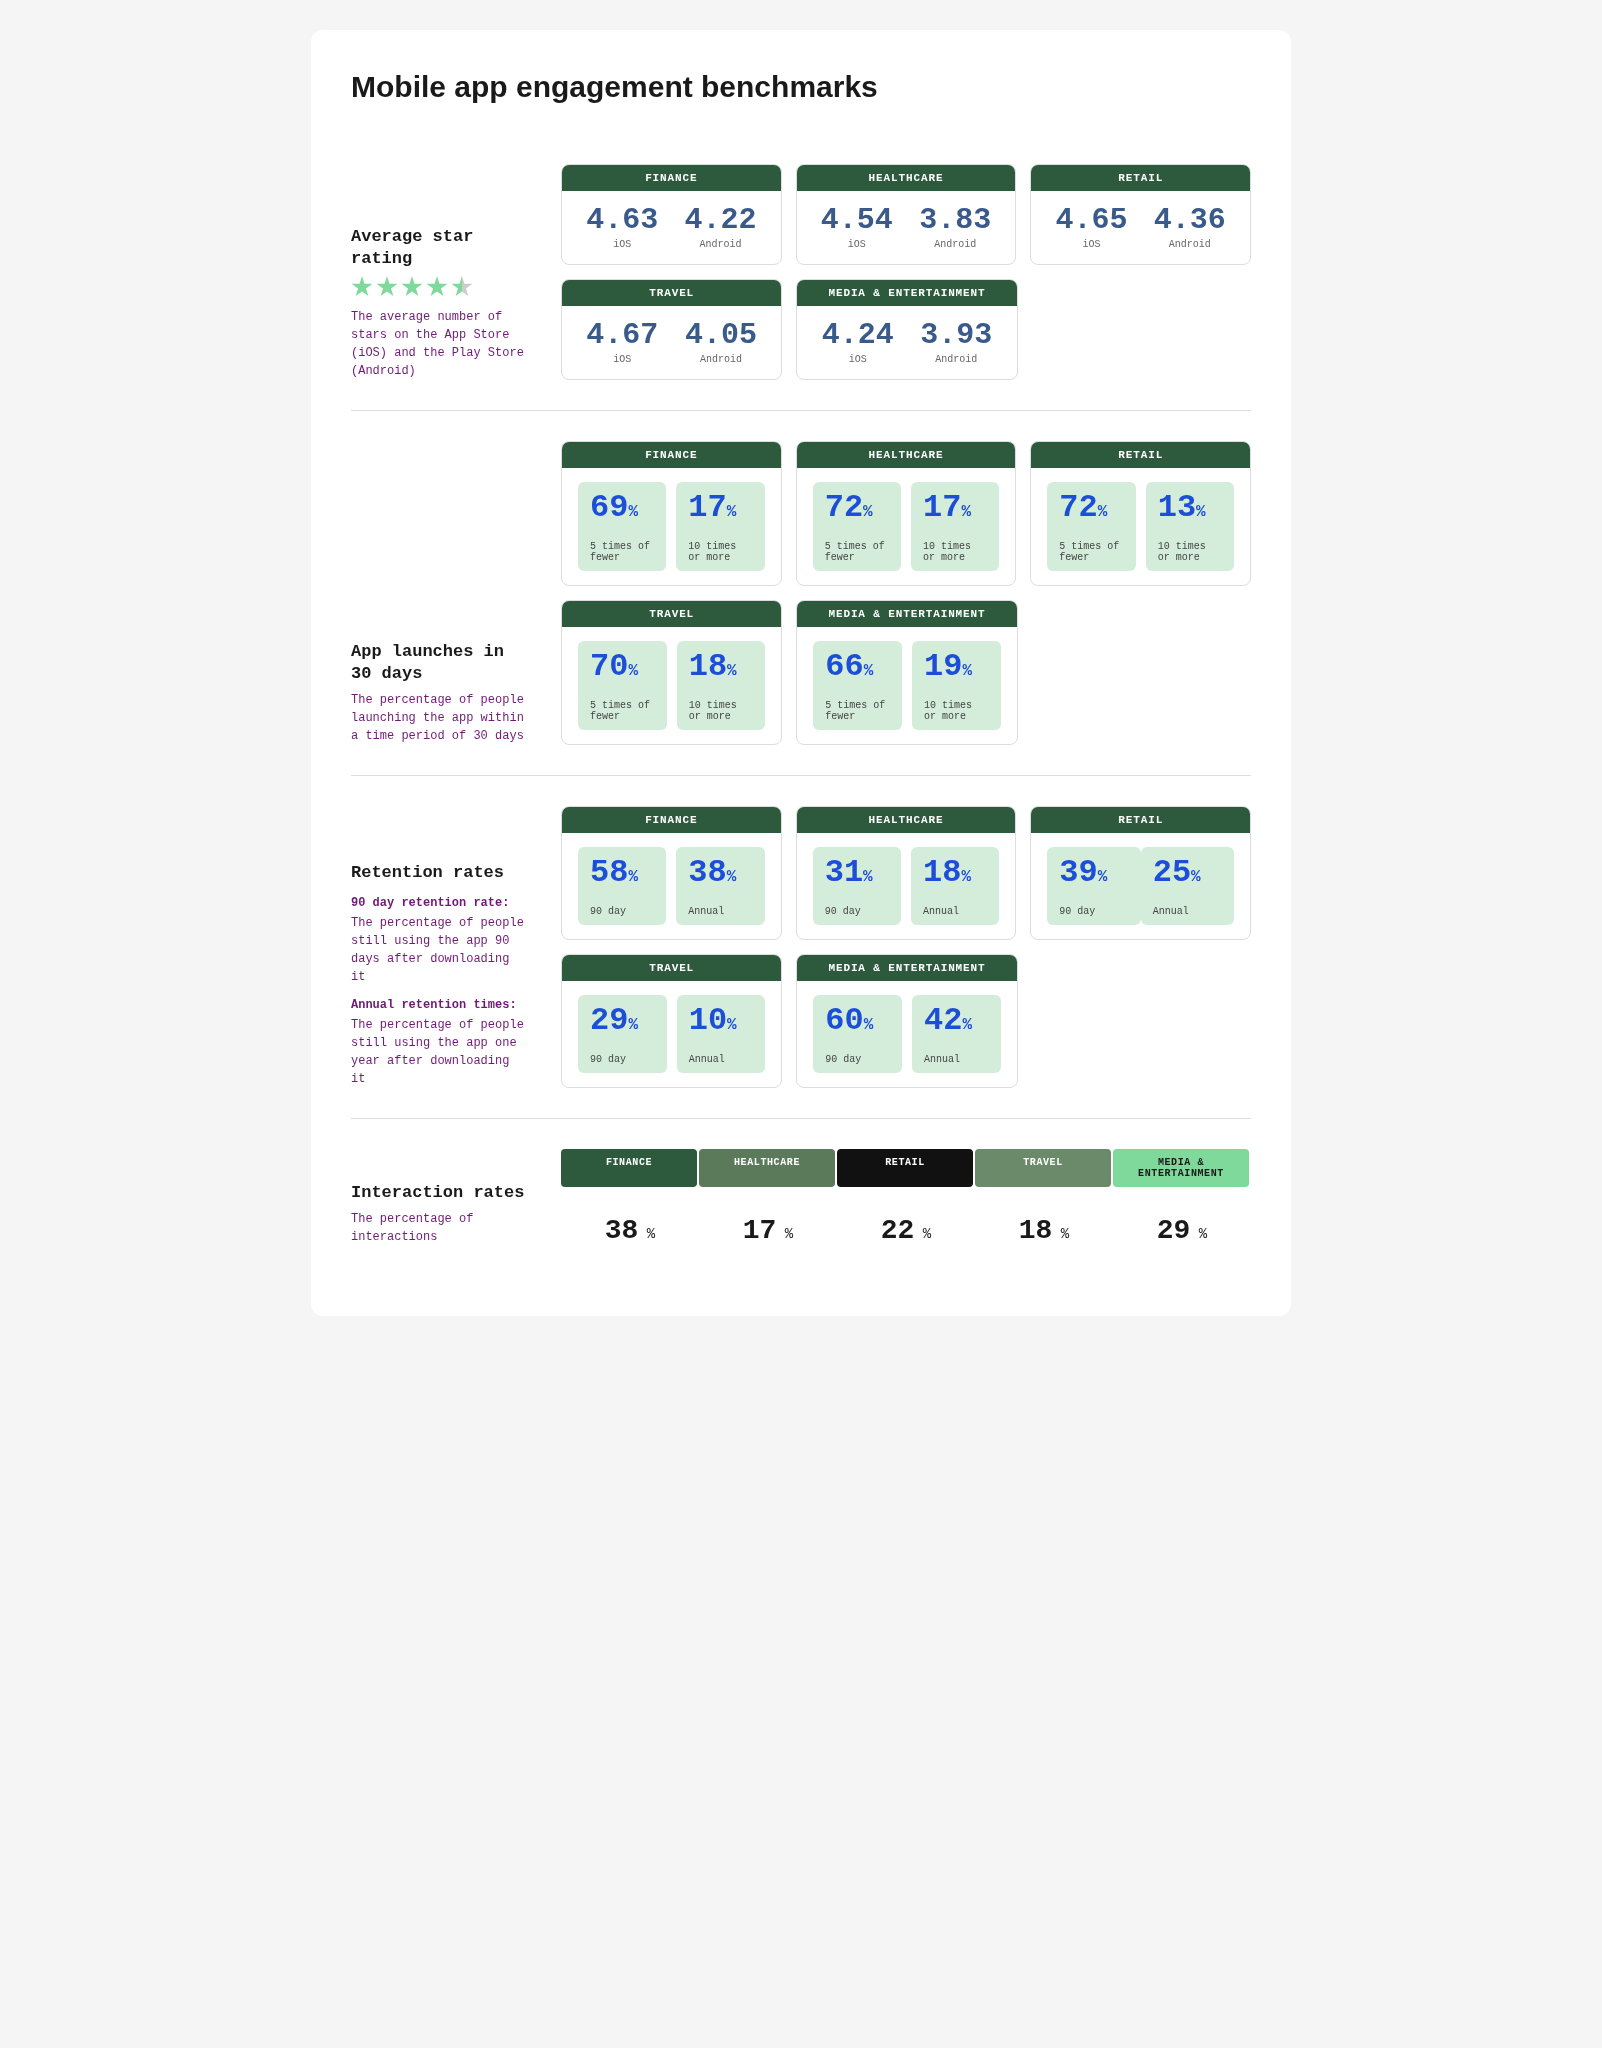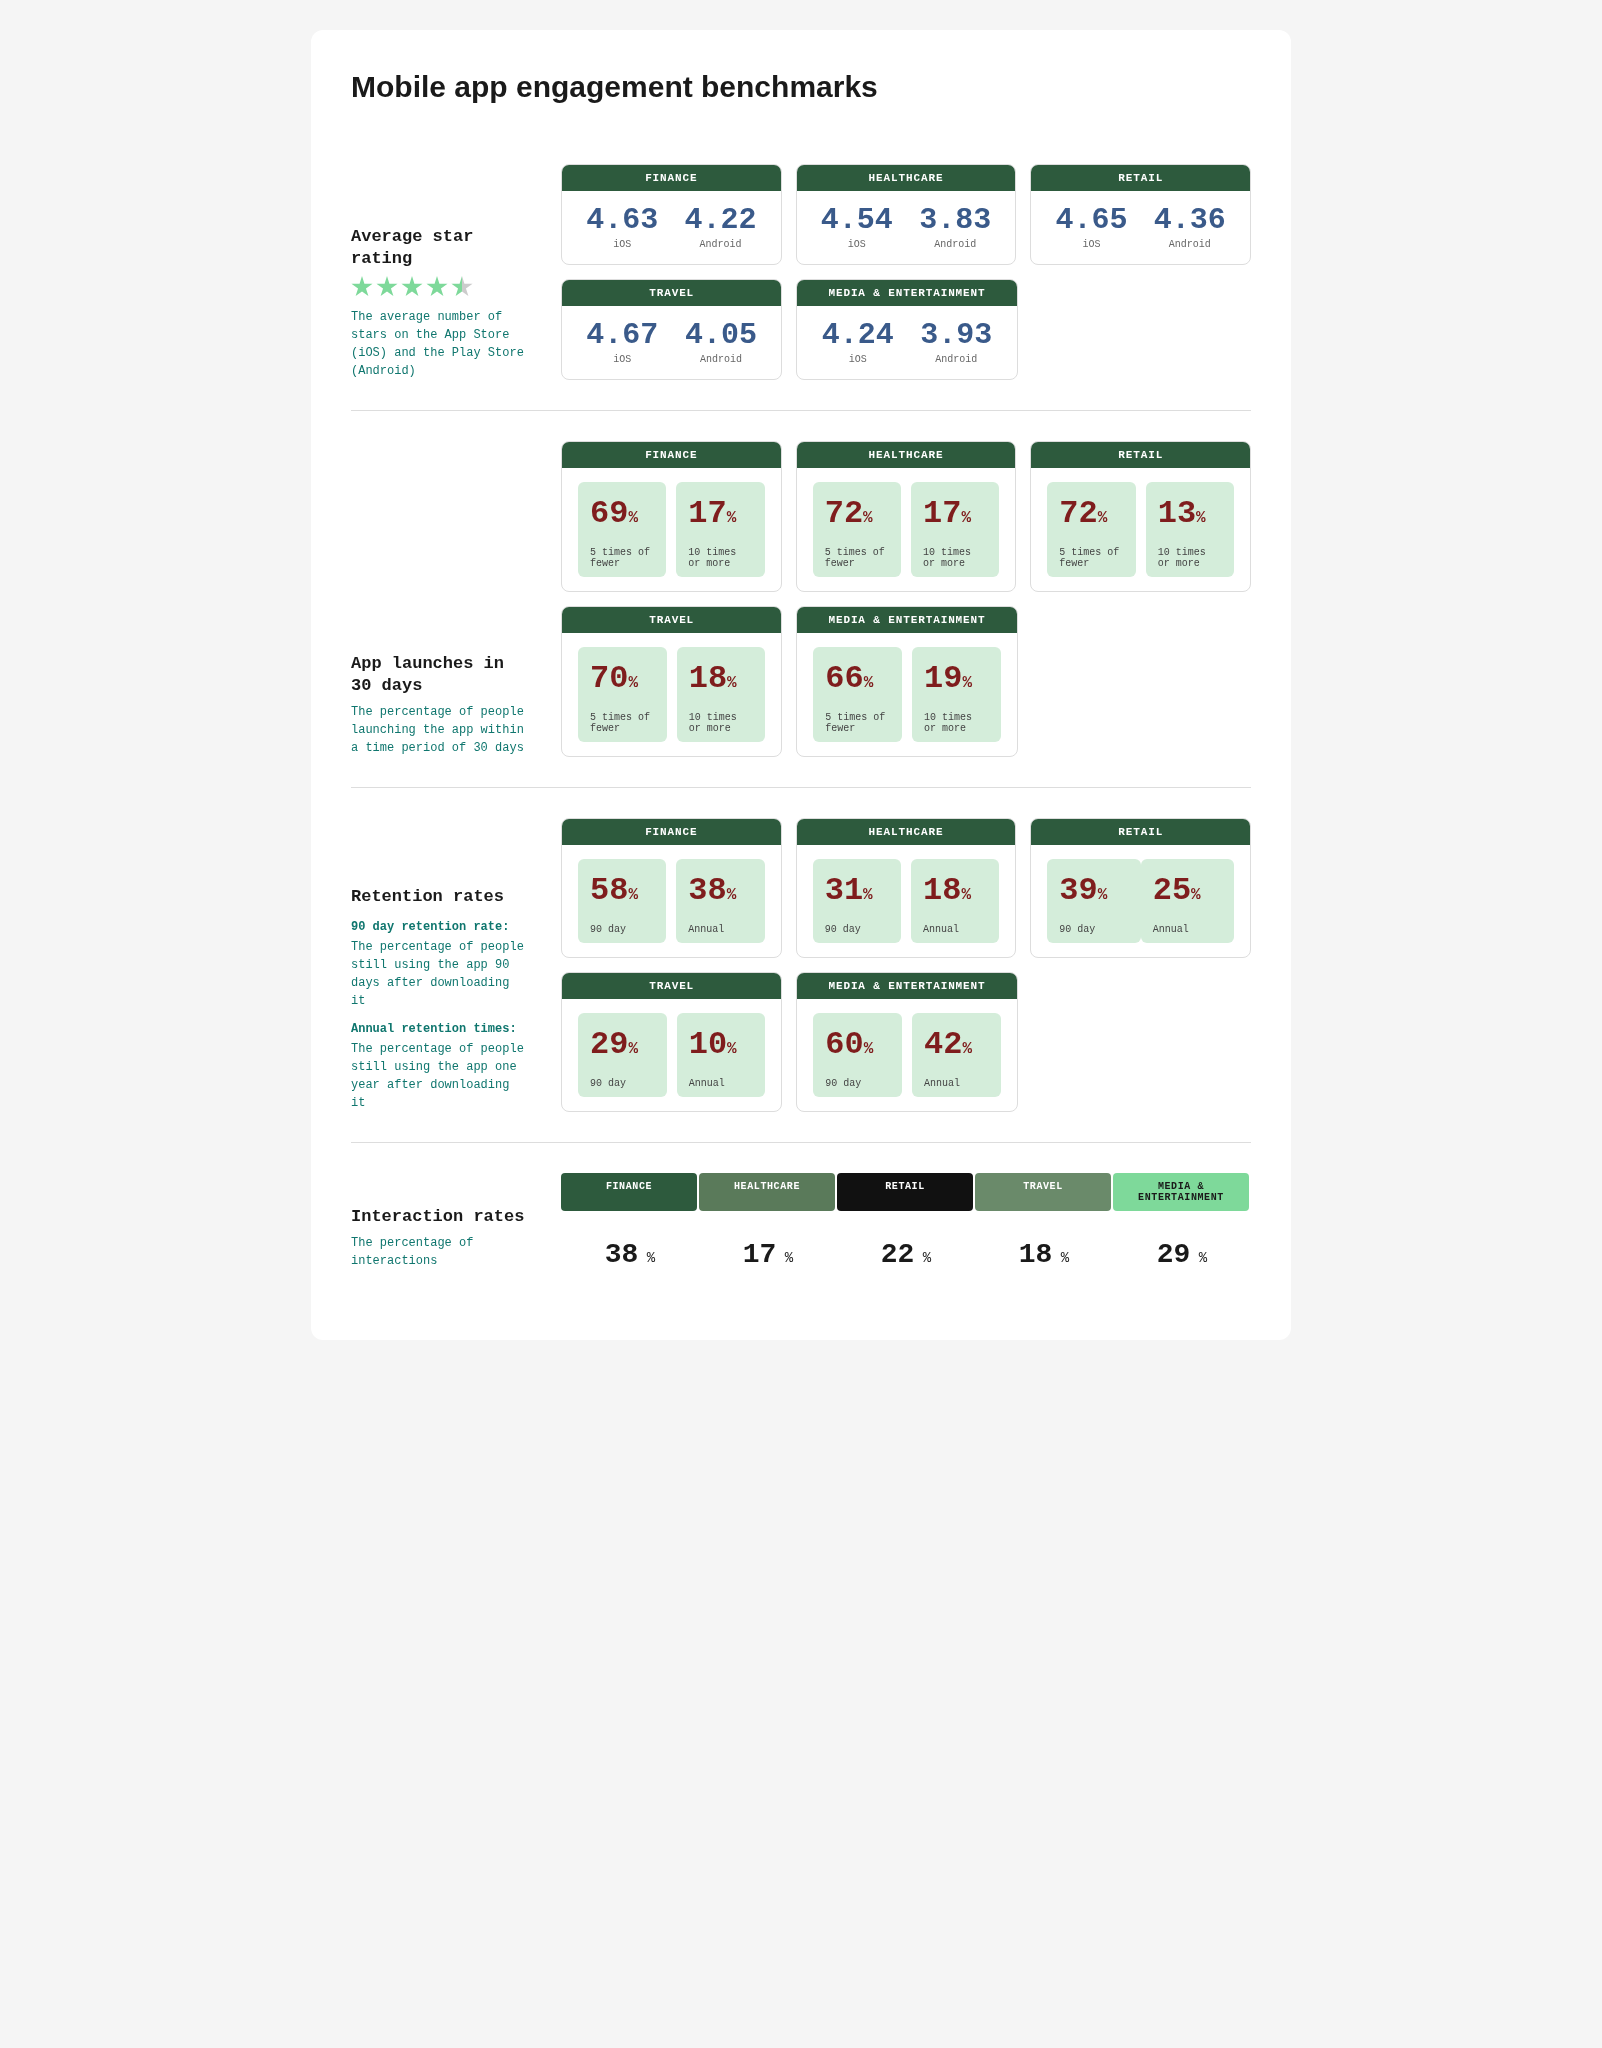--- a/index.html
+++ b/index.html
@@ -38,21 +38,21 @@
       flex-shrink: 0;
     }
     .section-label h2 {
       font-size: 17px;
       font-weight: 800;
       margin-bottom: 6px;
       line-height: 1.3;
     }
     .section-label p {
       font-size: 12px;
-      color: #0f766e;
+      color: #701a75;
       line-height: 1.5;
     }
     .section-label p strong {
       font-weight: 700;
       display: block;
       margin-bottom: 2px;
       margin-top: 10px;
     }
     .cards-area {
       flex: 1;
@@ -119,23 +119,22 @@
     .pct-box {
       background: #d4edda;
       border-radius: 6px;
       padding: 10px 12px 8px;
       flex: 1;
       text-align: left;
     }
     .pct-box .big-num {
       font-size: 32px;
       font-weight: 700;
-      color: #7f1d1d;
+      color: #1d4ed8;
       line-height: 1;
-      margin-top: 6px;
     }
     .pct-box .big-num .pct-sign {
       font-size: 16px;
       font-weight: 600;
     }
     .pct-box .sub-label {
       font-size: 10px;
       color: #444;
       margin-top: 17px;
     }

